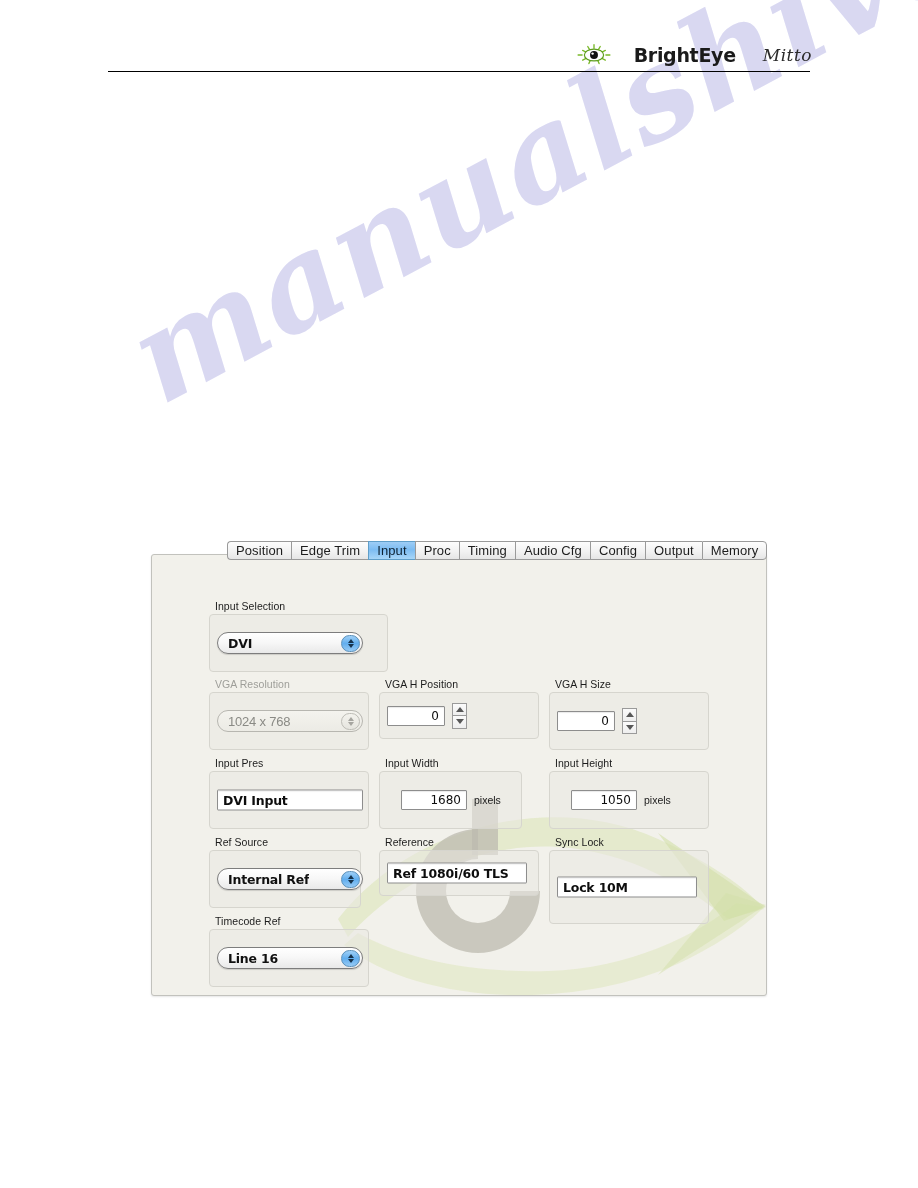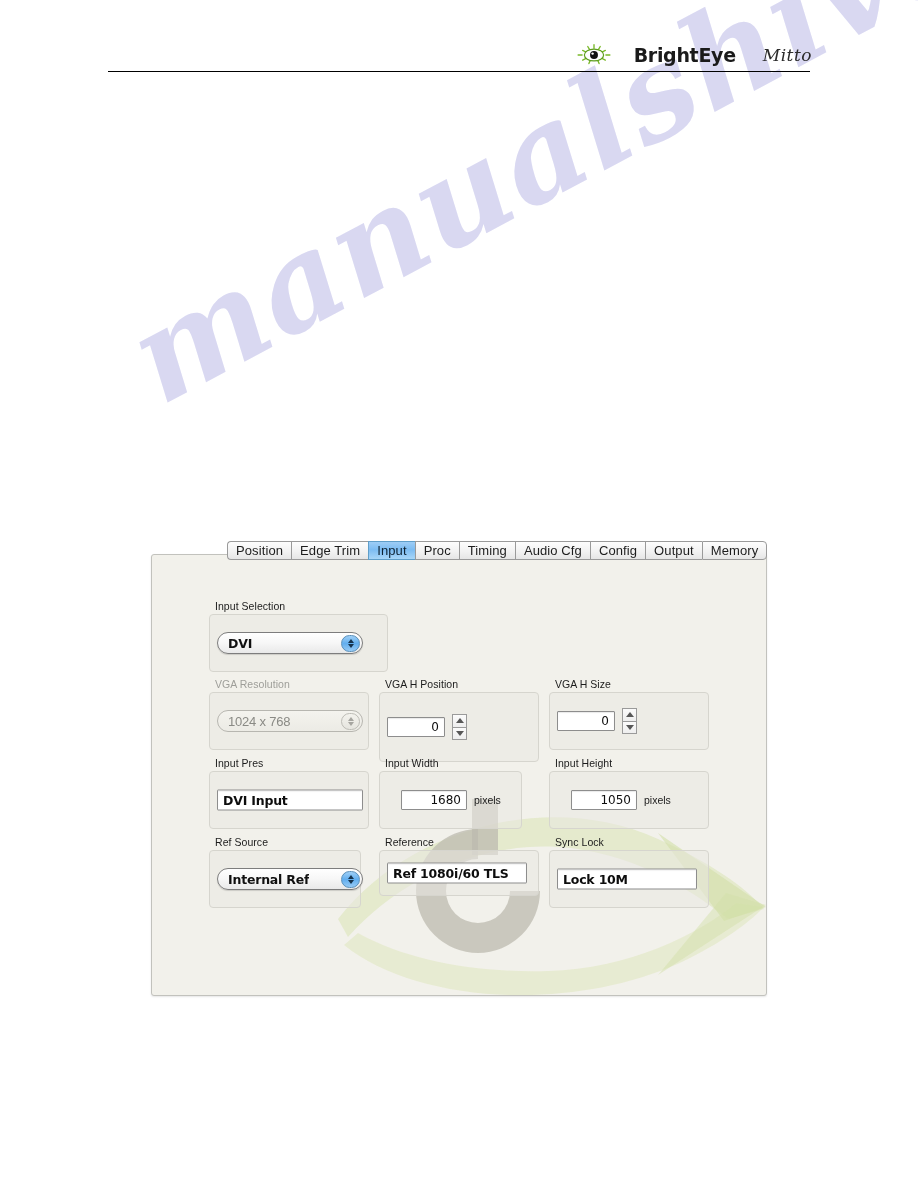--- a/index.html
+++ b/index.html
@@ -390,21 +390,21 @@
             <div class="popup disabled">
               <span class="popup-value">1024 x 768</span>
               <span class="popup-stepper">
                 <span class="ar up"></span>
                   <span class="ar dn"></span>
               </span>
             </div>
           </div>
         </div>
 
-        <div class="group" style="left:227px; top:137px; width:160px; height:70px;">
+        <div class="group" style="left:227px; top:137px; width:160px; height:47px;">
           <div class="group-label">VGA H Position</div>
           <div class="group-box"></div>
           <div class="control-row">
             <div class="field num">
               <span>0</span>
             </div>
             <div class="spinner">
               <div class="spin-btn up">
                   <span class="ar up"></span>
                 </div>
@@ -482,27 +482,40 @@
         <div class="group" style="left:227px; top:295px; width:160px; height:46px;">
           <div class="group-label">Reference</div>
           <div class="group-box"></div>
           <div class="control-row">
             <div class="field text mid">
               <span>Ref 1080i/60 TLS</span>
             </div>
           </div>
         </div>
 
-        <div class="group" style="left:397px; top:295px; width:160px; height:58px;">
+        <div class="group" style="left:397px; top:295px; width:160px; height:74px;">
           <div class="group-label">Sync Lock</div>
           <div class="group-box"></div>
           <div class="control-row">
             <div class="field text mid">
               <span>Lock 10M</span>
             </div>
           </div>
         </div>
 
+        <div class="group" style="left:57px; top:374px; width:160px; height:58px;">
+          <div class="group-label">Timecode Ref</div>
+          <div class="group-box"></div>
+          <div class="control-row">
+            <div class="popup">
+              <span class="popup-value">Line 16</span>
+              <span class="popup-stepper">
+                <span class="ar up"></span>
+                  <span class="ar dn"></span>
+              </span>
+            </div>
+          </div>
+        </div>
 
       </div>
     </div>
   </div>
 </div>
 
 </body></html>

